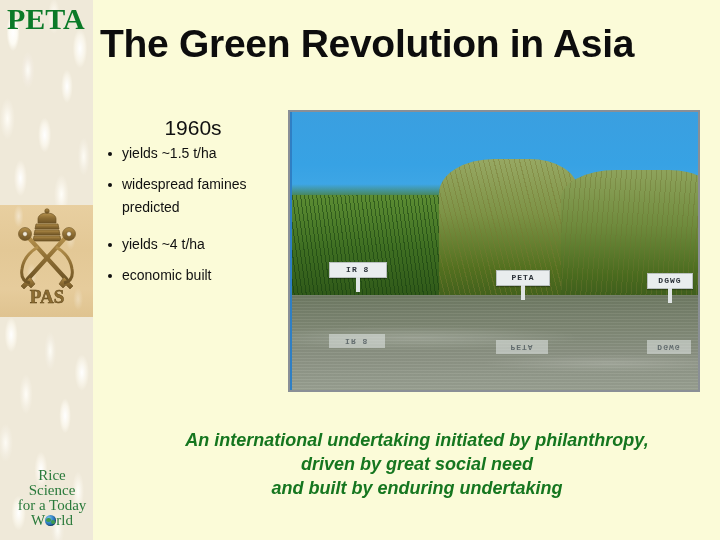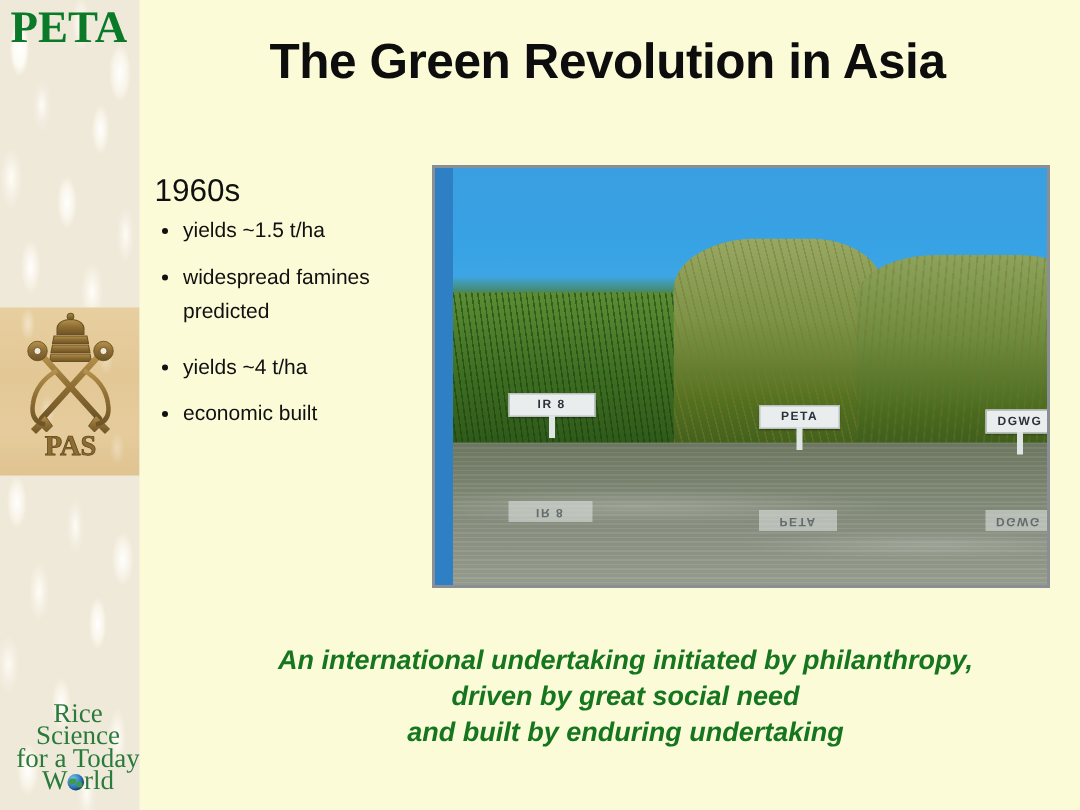--- a/index.html
+++ b/index.html
@@ -87,21 +87,21 @@
     width: 78px;
     height: 108px;
   }
   .tagline {
     position: absolute;
     left: 10px;
     top: 468px;
     width: 84px;
     text-align: center;
     font-family: "Liberation Serif", serif;
-    font-size: 18px;
+    font-size: 15px;
     line-height: 15px;
     color: #2a7a3b;
   }
   .tagline .wl { white-space: nowrap; }
   .globe-o {
     display: inline-block;
     width: 11px;
     height: 11px;
     border-radius: 50%;
     vertical-align: -1px;
@@ -127,39 +127,39 @@
     background: #3f9a4e;
     border-radius: 45% 55% 40% 50%;
   }
 
   
   .title {
     position: absolute;
     left: 100px;
     top: 22px;
     width: 610px;
-    text-align: center;
-    font-size: 33px;
+    font-size: 39px;
     font-weight: bold;
     color: #0d0d0d;
     letter-spacing: -0.3px;
   }
 
   
   .text-col {
     position: absolute;
     left: 103px;
     top: 115px;
     width: 180px;
   }
   .sect-head {
     font-size: 21px;
     color: #101010;
     line-height: 25px;
     margin-bottom: 2px;
+    text-align: center;
   }
   .bullets {
     list-style: none;
     margin: 0 0 14px 0;
     padding: 0;
   }
   .bullets li {
     position: relative;
     padding-left: 19px;
     font-size: 14px;
@@ -185,24 +185,25 @@
     top: 110px;
     width: 412px;
     height: 282px;
     border: 2px solid #8a8f96;
     box-sizing: border-box;
     overflow: hidden;
     background: #2f7fc4;
   }
   .photo-inner {
     position: absolute;
-    left: 12px; top: 0;
+    left: 2px; top: 0;
     width: 100%;
     height: 100%;
     overflow: hidden;
+    font-family: Liberation Mono, monospace;
   }
   .sky {
     position: absolute;
     left: 0; top: 0;
     width: 100%;
     height: 47%;
     background: linear-gradient(180deg, #3a9fe0 0%, #37a2e4 40%, #4fb0e8 100%);
   }
   .canopy {
     position: absolute;

